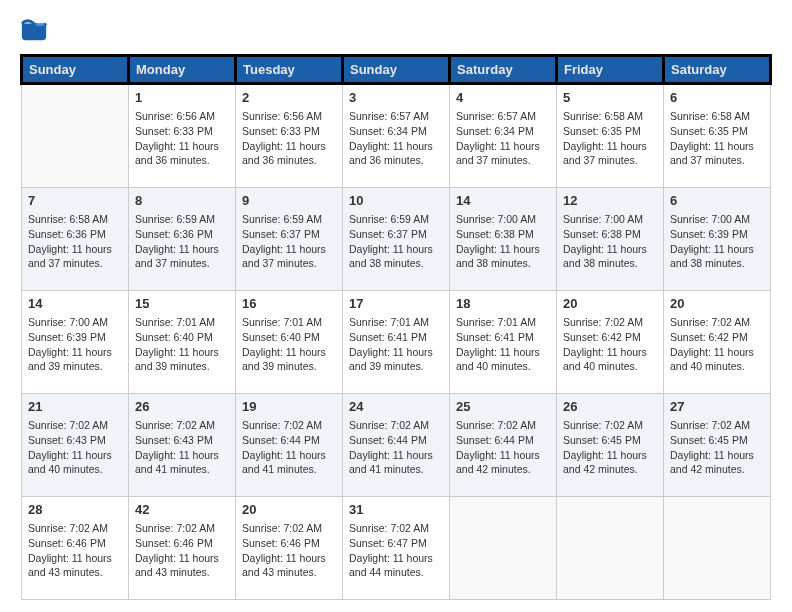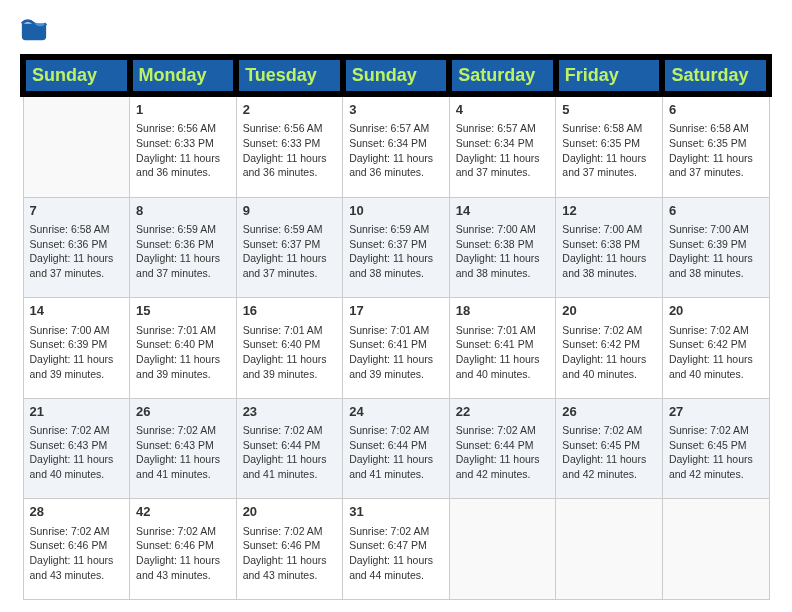--- a/index.html
+++ b/index.html
@@ -57,25 +57,25 @@
     }
     .calendar {
       flex: 1;
       border: 1px solid #ccc;
       border-collapse: collapse;
       width: 100%;
       table-layout: fixed;
     }
     .calendar th {
       background-color: #1a5fa8;
-      color: #bef264;
+      color: #e5e5e5;
       text-align: left;
       padding: 5px 6px;
-      font-size: 18px;
-      border: 6px solid #000000;
+      font-size: 13px;
+      border: 3px solid #000000;
     }
     .calendar td {
       border: 1px solid #ccc;
       vertical-align: top;
       padding: 4px 6px;
       font-size: 10.5px;
       color: #333;
       line-height: 1.4;
       height: 82px;
     }
@@ -150,23 +150,23 @@
           <td><span class="day-number">15</span><span>Sunrise: 7:01 AM</span><br><span>Sunset: 6:40 PM</span><br><span>Daylight: 11 hours and 39 minutes.</span></td>
           <td><span class="day-number">16</span><span>Sunrise: 7:01 AM</span><br><span>Sunset: 6:40 PM</span><br><span>Daylight: 11 hours and 39 minutes.</span></td>
           <td><span class="day-number">17</span><span>Sunrise: 7:01 AM</span><br><span>Sunset: 6:41 PM</span><br><span>Daylight: 11 hours and 39 minutes.</span></td>
           <td><span class="day-number">18</span><span>Sunrise: 7:01 AM</span><br><span>Sunset: 6:41 PM</span><br><span>Daylight: 11 hours and 40 minutes.</span></td>
           <td><span class="day-number">20</span><span>Sunrise: 7:02 AM</span><br><span>Sunset: 6:42 PM</span><br><span>Daylight: 11 hours and 40 minutes.</span></td>
           <td><span class="day-number">20</span><span>Sunrise: 7:02 AM</span><br><span>Sunset: 6:42 PM</span><br><span>Daylight: 11 hours and 40 minutes.</span></td>
         </tr>
         <tr class="row-shaded">
           <td><span class="day-number">21</span><span>Sunrise: 7:02 AM</span><br><span>Sunset: 6:43 PM</span><br><span>Daylight: 11 hours and 40 minutes.</span></td>
           <td><span class="day-number">26</span><span>Sunrise: 7:02 AM</span><br><span>Sunset: 6:43 PM</span><br><span>Daylight: 11 hours and 41 minutes.</span></td>
-          <td><span class="day-number">23</span><span>Sunrise: 7:02 AM</span><br><span>Sunset: 6:44 PM</span><br><span>Daylight: 11 hours and 41 minutes.</span></td>
+          <td><span class="day-number">19</span><span>Sunrise: 7:02 AM</span><br><span>Sunset: 6:44 PM</span><br><span>Daylight: 11 hours and 41 minutes.</span></td>
           <td><span class="day-number">24</span><span>Sunrise: 7:02 AM</span><br><span>Sunset: 6:44 PM</span><br><span>Daylight: 11 hours and 41 minutes.</span></td>
-          <td><span class="day-number">22</span><span>Sunrise: 7:02 AM</span><br><span>Sunset: 6:44 PM</span><br><span>Daylight: 11 hours and 42 minutes.</span></td>
+          <td><span class="day-number">25</span><span>Sunrise: 7:02 AM</span><br><span>Sunset: 6:44 PM</span><br><span>Daylight: 11 hours and 42 minutes.</span></td>
           <td><span class="day-number">26</span><span>Sunrise: 7:02 AM</span><br><span>Sunset: 6:45 PM</span><br><span>Daylight: 11 hours and 42 minutes.</span></td>
           <td><span class="day-number">27</span><span>Sunrise: 7:02 AM</span><br><span>Sunset: 6:45 PM</span><br><span>Daylight: 11 hours and 42 minutes.</span></td>
         </tr>
         <tr>
           <td><span class="day-number">28</span><span>Sunrise: 7:02 AM</span><br><span>Sunset: 6:46 PM</span><br><span>Daylight: 11 hours and 43 minutes.</span></td>
           <td><span class="day-number">42</span><span>Sunrise: 7:02 AM</span><br><span>Sunset: 6:46 PM</span><br><span>Daylight: 11 hours and 43 minutes.</span></td>
           <td><span class="day-number">20</span><span>Sunrise: 7:02 AM</span><br><span>Sunset: 6:46 PM</span><br><span>Daylight: 11 hours and 43 minutes.</span></td>
           <td><span class="day-number">31</span><span>Sunrise: 7:02 AM</span><br><span>Sunset: 6:47 PM</span><br><span>Daylight: 11 hours and 44 minutes.</span></td>
           <td class="cell-empty"></td>
           <td class="cell-empty"></td>

